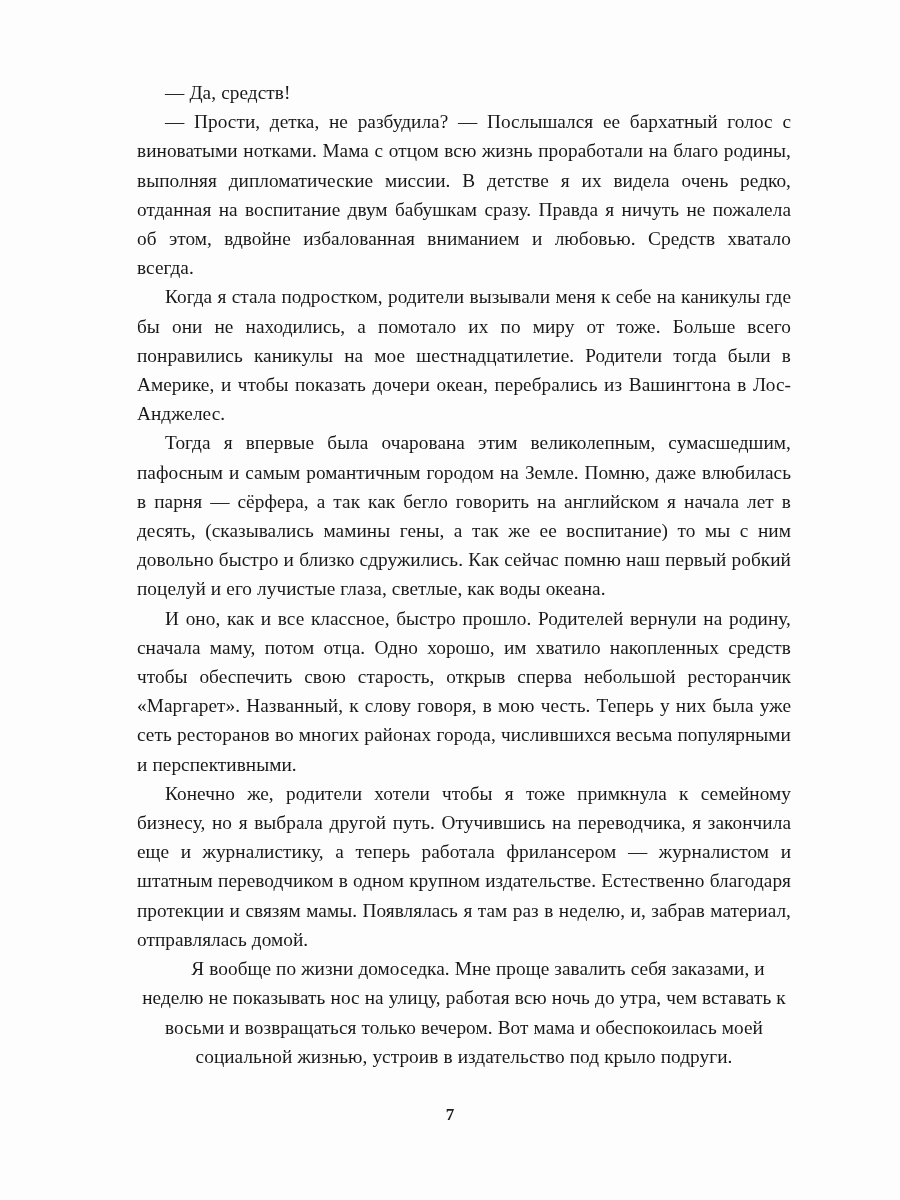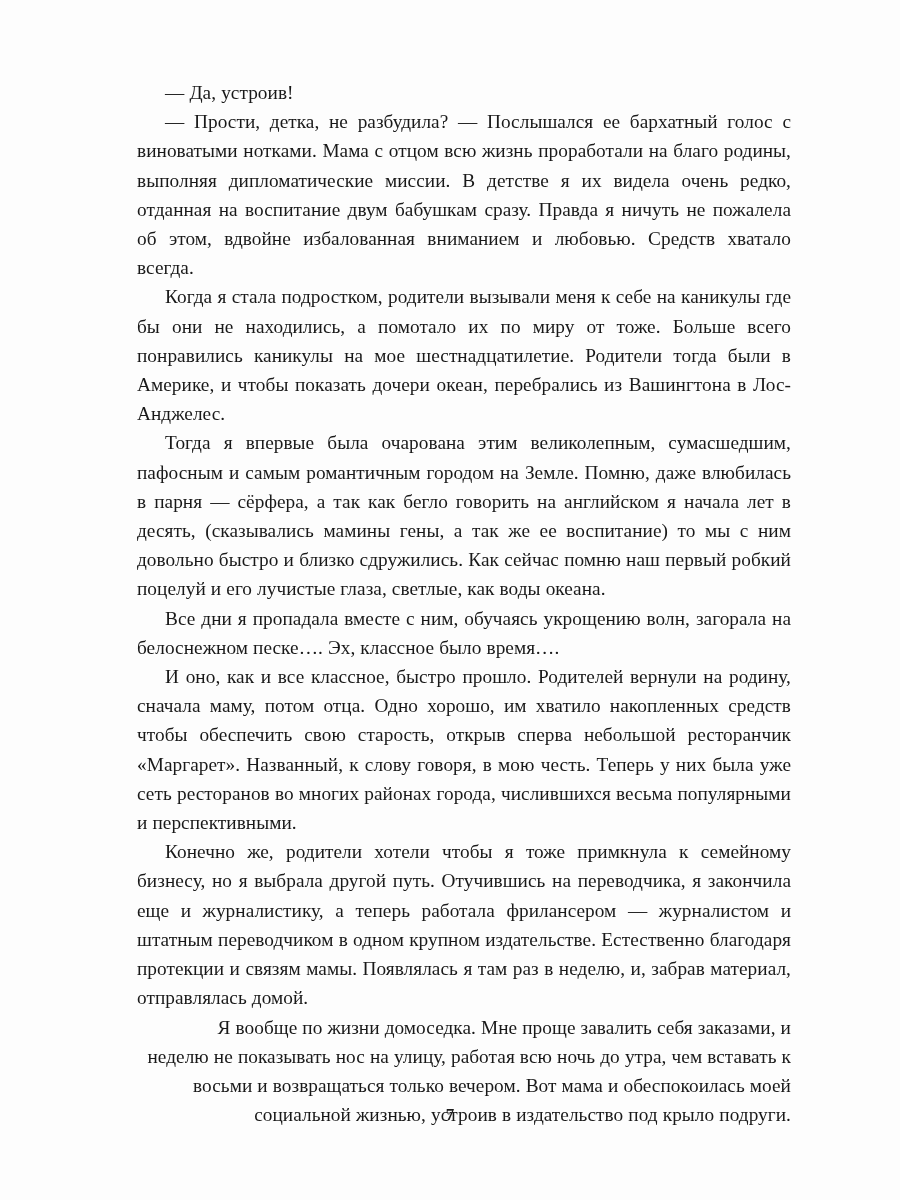--- a/index.html
+++ b/index.html
@@ -32,21 +32,21 @@
     text-align: justify;
     font-size: 19.3px;
     line-height: 29.2px;
     color: #191919;
     letter-spacing: 0.05px;
     word-spacing: 0.2px;
     -webkit-font-smoothing: antialiased;
     hyphens: manual;
   }
   .para:last-child {
-    text-align: right;
+    text-align: center;
   }
   .para.justify-last {
     text-align: justify;
   }
   .page-number {
     position: absolute;
     left: 0;
     right: 0;
     top: 1105px;
     text-align: center;
@@ -55,25 +55,24 @@
     color: #1d1d1d;
     font-family: "Liberation Serif", "DejaVu Serif", serif;
   }
 </style>
 </head>
 <body>
 
 <div class="page">
 
   <div class="text-column">
-    <p class="para justify-last">— Да, устроив!</p>
+    <p class="para justify-last">— Да, средств!</p>
     <p class="para justify-last">— Прости, детка, не разбудила? — Послышался ее бархатный голос с виноватыми нотками. Мама с отцом всю жизнь проработали на благо родины, выполняя дипломатические миссии. В детстве я их видела очень редко, отданная на воспитание двум бабушкам сразу. Правда я ничуть не пожалела об этом, вдвойне избалованная вниманием и любовью. Средств хватало всегда.</p>
     <p class="para justify-last">Когда я стала подростком, родители вызывали меня к себе на каникулы где бы они не находились, а помотало их по миру от тоже. Больше всего понравились каникулы на мое шестнадцатилетие. Родители тогда были в Америке, и чтобы показать дочери океан, перебрались из Вашингтона в Лос-Анджелес.</p>
     <p class="para justify-last">Тогда я впервые была очарована этим великолепным, сумасшедшим, пафосным и самым романтичным городом на Земле. Помню, даже влюбилась в парня — сёрфера, а так как бегло говорить на английском я начала лет в десять, (сказывались мамины гены, а так же ее воспитание) то мы с ним довольно быстро и близко сдружились. Как сейчас помню наш первый робкий поцелуй и его лучистые глаза, светлые, как воды океана.</p>
-    <p class="para justify-last">Все дни я пропадала вместе с ним, обучаясь укрощению волн, загорала на белоснежном песке…. Эх, классное было время….</p>
     <p class="para justify-last">И оно, как и все классное, быстро прошло. Родителей вернули на родину, сначала маму, потом отца. Одно хорошо, им хватило накопленных средств чтобы обеспечить свою старость, открыв сперва небольшой ресторанчик «Маргарет». Названный, к слову говоря, в мою честь. Теперь у них была уже сеть ресторанов во многих районах города, числившихся весьма популярными и перспективными.</p>
     <p class="para justify-last">Конечно же, родители хотели чтобы я тоже примкнула к семейному бизнесу, но я выбрала другой путь. Отучившись на переводчика, я закончила еще и журналистику, а теперь работала фрилансером — журналистом и штатным переводчиком в одном крупном издательстве. Естественно благодаря протекции и связям мамы. Появлялась я там раз в неделю, и, забрав материал, отправлялась домой.</p>
     <p class="para">Я вообще по жизни домоседка. Мне проще завалить себя заказами, и неделю не показывать нос на улицу, работая всю ночь до утра, чем вставать к восьми и возвращаться только вечером. Вот мама и обеспокоилась моей социальной жизнью, устроив в издательство под крыло подруги.</p>
   </div>
 
   <div class="page-number">7</div>
 
 </div>
 
 </body></html>

